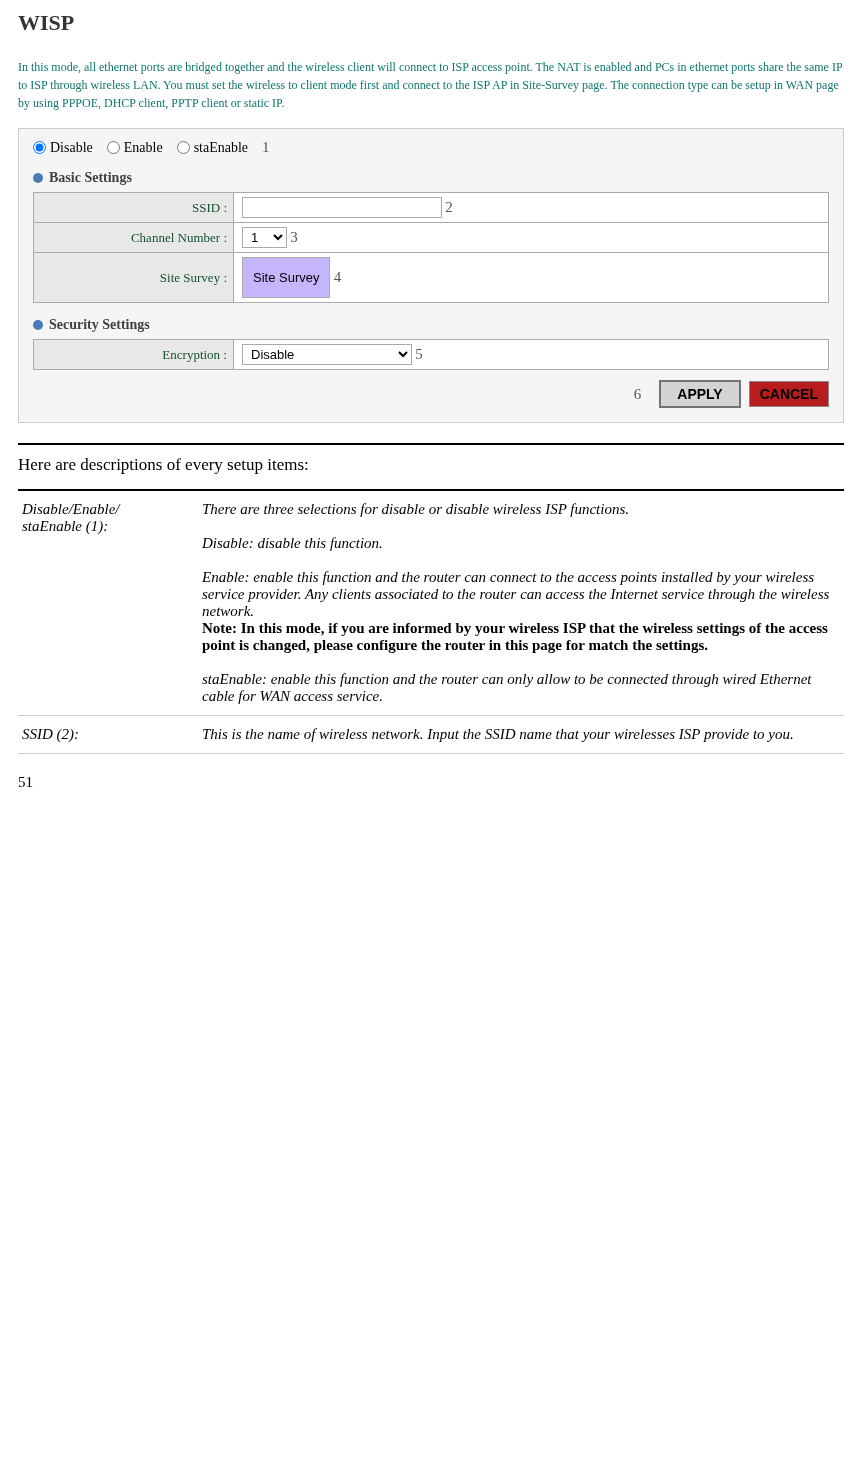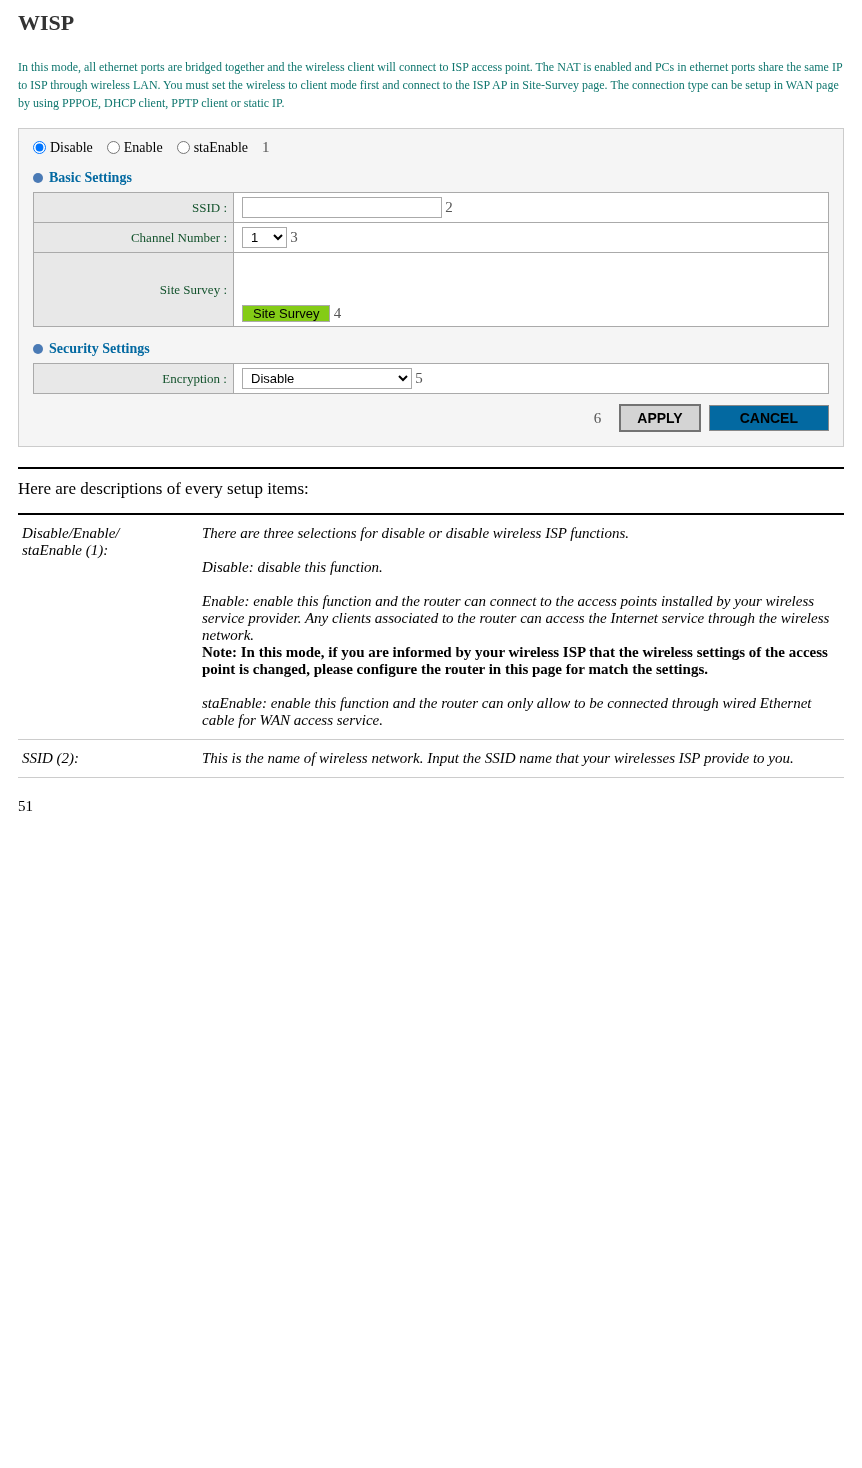--- a/index.html
+++ b/index.html
@@ -59,21 +59,21 @@
       margin: 0;
     }
 
     
     .section-label {
       display: flex;
       align-items: center;
       gap: 6px;
       font-size: 14px;
       font-weight: bold;
-      color: #0369a1;
+      color: #404040;
       margin-bottom: 6px;
     }
 
     .section-bullet {
       width: 10px;
       height: 10px;
       background: #4a7ab5;
       border-radius: 50%;
       flex-shrink: 0;
     }
@@ -112,26 +112,25 @@
     }
 
     .settings-table select {
       border: 1px solid #aaa;
       font-size: 13px;
       padding: 1px 4px;
       background: #fff;
     }
 
     .site-survey-btn {
-      background: #84cc16;
+      background: #c4b5fd;
       border: 1px solid #aaa;
-      padding: 0 10px;
+      padding: 12px 10px;
       font-size: 13px;
       cursor: pointer;
-      margin-top: 48px;
     }
 
     
     .encryption-select {
       width: 170px;
     }
 
     
     .action-row {
       display: flex;
@@ -144,23 +143,23 @@
     .apply-btn {
       background: #d4d4d4;
       border: 2px solid #737373;
       padding: 4px 16px;
       font-size: 14px;
       cursor: pointer;
       font-weight: bold;
     }
 
     .cancel-btn {
-      background: #0369a1;
+      background: #b91c1c;
       border: 1px solid #888;
-      padding: 4px 30px;
+      padding: 4px 10px;
       font-size: 14px;
       cursor: pointer;
       font-weight: bold;
     }
 
     
     .divider {
       border: none;
       border-top: 2px solid #000;
       margin: 18px 0 10px 0;

